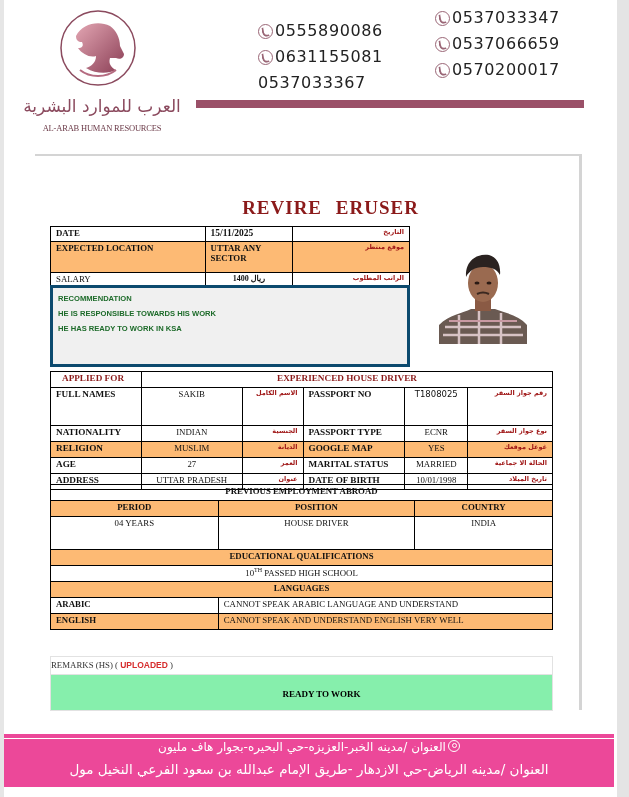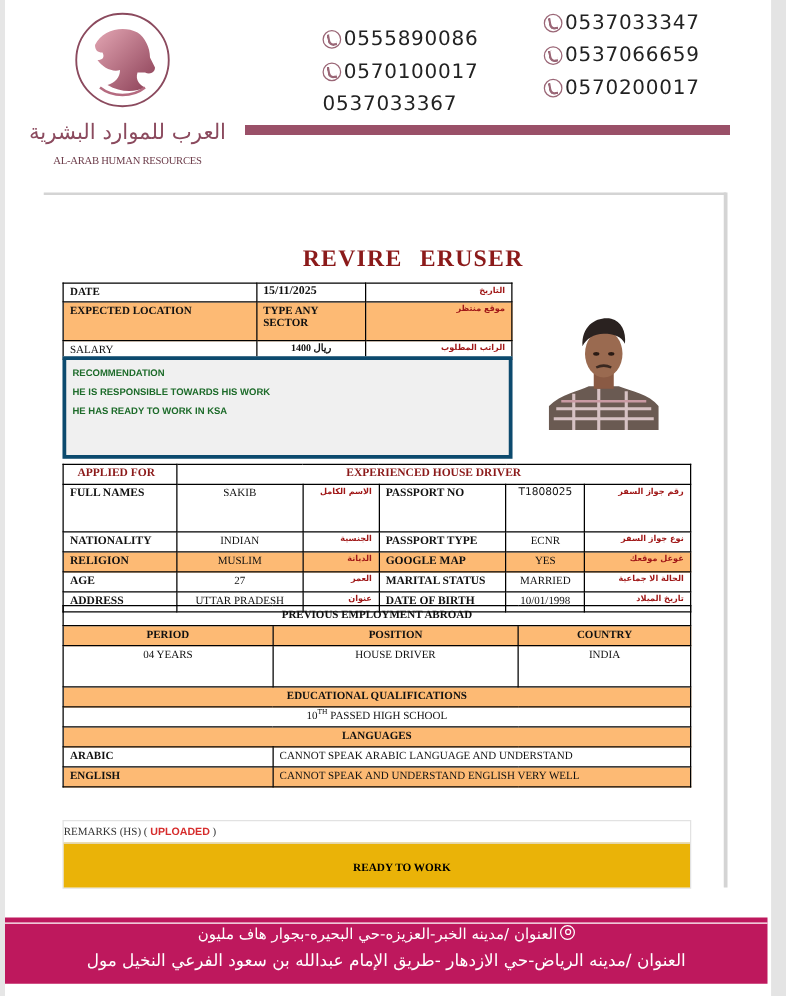--- a/index.html
+++ b/index.html
@@ -50,24 +50,24 @@
   .photo { position: absolute; left: 439px; top: 247px; width: 88px; height: 97px; overflow: hidden; }
 
   .t2 { left: 50px; top: 371px; width: 503px; }
   .t2 td { height: 16px; }
 
   .t3 { left: 50px; top: 484px; width: 503px; }
   .t3 td { height: 16px; }
 
   .remarks { position: absolute; left: 50px; top: 656px; width: 503px; border: 1px solid #e2e2e2; }
   .remarks .rh { height: 17px; line-height: 16px; font-size: 8.8px; color: #333; }
-  .remarks .rb { height: 36px; line-height: 38px; text-align: center; background: #eab308; font-size: 9px; font-weight: bold; border-top: 1px solid #e2e2e2; padding-left: 40px; }
+  .remarks .rb { height: 36px; line-height: 38px; text-align: center; background: #86efac; font-size: 9px; font-weight: bold; border-top: 1px solid #e2e2e2; padding-left: 40px; }
   .uploaded { color: #d62d2d; font-family: "Liberation Sans", sans-serif; font-weight: bold; font-size: 8.5px; }
 
-  .footer { position: absolute; left: 4px; top: 734px; width: 610px; height: 53px; background: #be185d; }
+  .footer { position: absolute; left: 4px; top: 734px; width: 610px; height: 53px; background: #ec4899; }
   .footer .line { position: absolute; left: 0; top: 4px; width: 100%; height: 1px; background: #ffffff; }
   .footer .a1 { position: absolute; left: 0; top: 6px; width: 100%; text-align: center; color: #fff; direction: rtl;
                 font-family: "DejaVu Sans", sans-serif; font-size: 12px; }
   .footer .a2 { position: absolute; left: 0; top: 27px; width: 100%; text-align: center; color: #fff; direction: rtl;
                 font-family: "DejaVu Sans", sans-serif; font-size: 13.5px; }
   .pin-icon { display: inline-block; width: 12px; height: 12px; border: 1.2px solid #fff; border-radius: 50%; vertical-align: -1px; margin-left: 2px; position: relative; }
   .pin-icon::after { content: ""; position: absolute; left: 3px; top: 2px; width: 3px; height: 3px; border: 1px solid #fff; border-radius: 50%; }
 </style>
 </head>
 <body>
@@ -89,21 +89,21 @@
 <div class="brand-ar">العرب للموارد البشرية</div>
 <div class="brand-en">AL-ARAB HUMAN RESOURCES</div>
 
 <div class="phones left">
   <div class="ph">
       <span class="phone-icon"></span>
       <span>0555890086</span>
     </div>
   <div class="ph">
       <span class="phone-icon"></span>
-      <span>0570100017</span>
+      <span>0631155081</span>
     </div>
   <div class="ph">
       <span>0537033367</span>
     </div>
 </div>
 <div class="phones right">
   <div class="ph">
       <span class="phone-icon"></span>
       <span>0537033347</span>
     </div>
@@ -133,21 +133,21 @@
       <col style="width:117px">
     </colgroup>
   <tbody>
       <tr>
     <td class="b">DATE</td>
     <td class="b" style="font-size:9.5px">15/11/2025</td>
     <td class="ar">التاريخ</td>
   </tr>
   <tr class="grey">
     <td class="b" style="height:31px">EXPECTED LOCATION</td>
-    <td class="b">TYPE ANY SECTOR</td>
+    <td class="b">UTTAR ANY SECTOR</td>
     <td class="ar">موقع منتظر</td>
   </tr>
   <tr>
     <td>SALARY</td>
     <td class="b c" style="font-size:8px">1400 ريال</td>
     <td class="ar">الراتب المطلوب</td>
   </tr>
 </tbody>
   </table>
 

